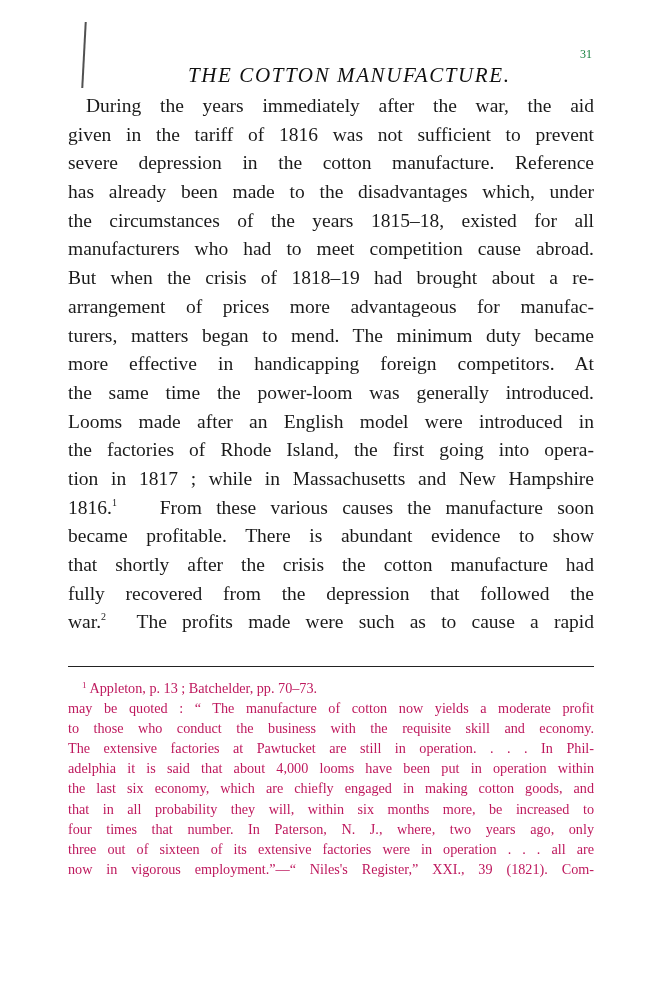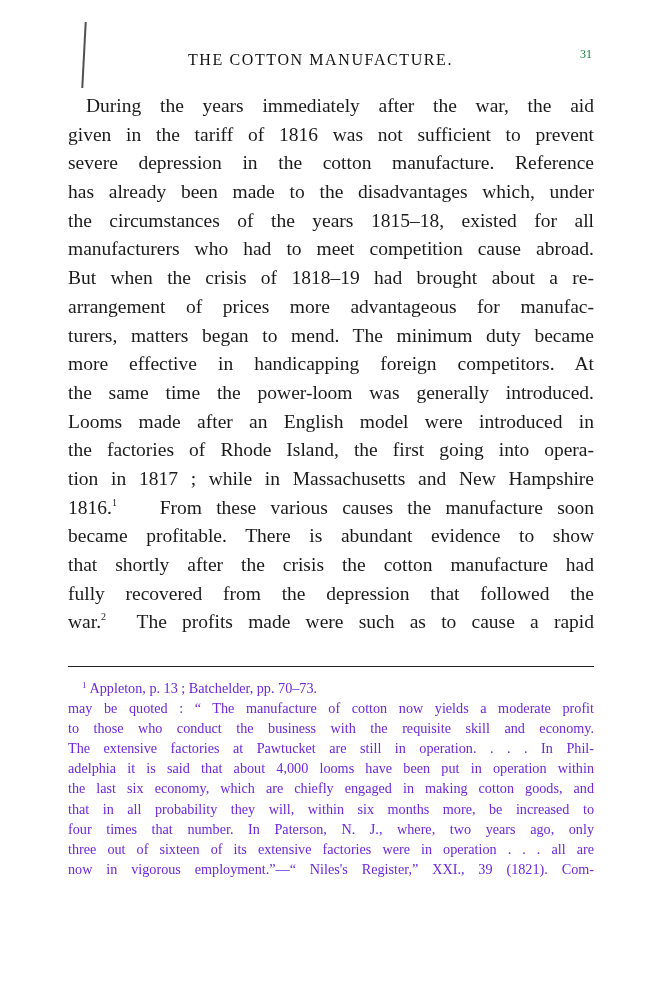--- a/index.html
+++ b/index.html
@@ -28,22 +28,23 @@
     .running-head {
       position: absolute;
       top: 47px;
       left: 68px;
       width: 532px;
       height: 24px;
     }
     .running-title {
       position: absolute;
       left: 120px;
-      top: 4px;
-      font-size: 16px;
+      top: 16px;
+      font-style: italic;
+      font-size: 21px;
       letter-spacing: 1.6px;
       color: #111;
     }
     .page-number {
       position: absolute;
       right: 8px;
       top: 0;
       font-size: 12px;
       color: #15803d;
     }
@@ -86,21 +87,21 @@
       width: 526px;
     }
     .fn-line {
       display: block;
       font-size: 14.2px;
       line-height: 20.1px;
       height: 20.1px;
       white-space: nowrap;
       text-align: justify;
       text-align-last: justify;
-      color: #6d28d9;
+      color: #be185d;
     }
     .fn-line.indent { padding-left: 14px; }
     .fn-line.short { text-align-last: left; }
     .fn-marker {
       font-size: 9px;
       vertical-align: 5px;
       line-height: 0;
       margin-right: 3px;
     }
   </style>

